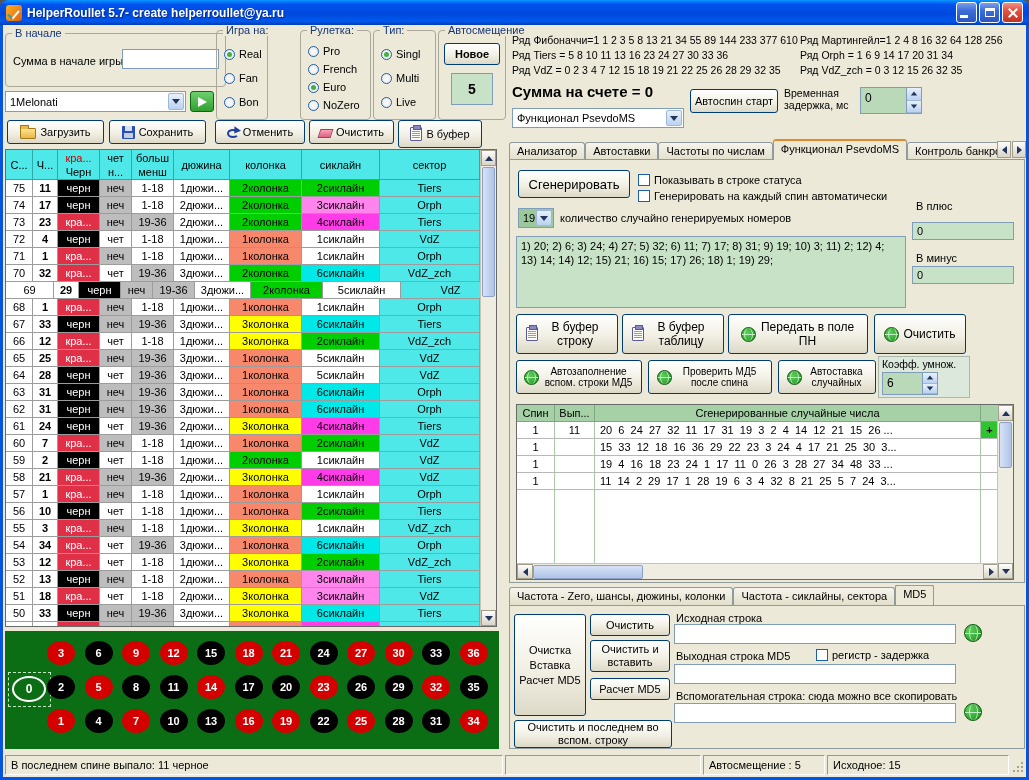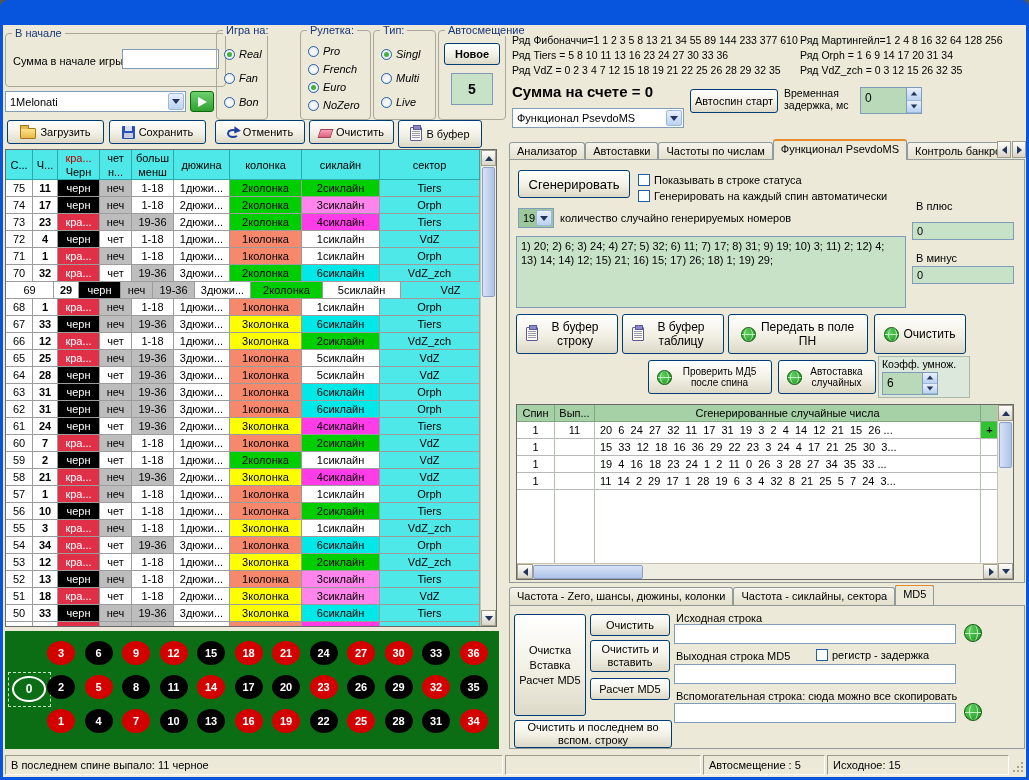--- a/index.html
+++ b/index.html
@@ -19,21 +19,21 @@
 .client{position:absolute;left:3px;top:25px;right:3px;bottom:3px;background:#ECE9D8;overflow:hidden;}
 .abs{position:absolute;}
 .lbl{position:absolute;font-size:11px;white-space:nowrap;}
 .groupbox{position:absolute;border:1px solid #ACA899;border-radius:4px;}
 .gb-caption{position:absolute;top:-7px;left:6px;background:#ECE9D8;padding:0 3px;color:#16367A;font-size:11px;white-space:nowrap;}
 .edit{position:absolute;background:#fff;border:1px solid #7F9DB9;font-size:11px;padding:2px 3px;font-family:"Liberation Sans",sans-serif;}
 .btn{position:absolute;border:1px solid #003C74;border-radius:3px;background:linear-gradient(180deg,#FFFFFF 0%,#F2F0E4 55%,#DDD9C8 100%);font-size:11px;display:flex;align-items:center;justify-content:center;gap:4px;color:#000;font-family:"Liberation Sans",sans-serif;text-align:center;}
 .btn-green{background:linear-gradient(#6FD06F,#2FA02F);border:1px solid #0A6A0A;}
 .bold{font-weight:bold;}
 .radio-col{position:absolute;left:7px;top:11px;right:2px;bottom:5px;display:flex;flex-direction:column;justify-content:space-around;}
-.radio-row{display:flex;align-items:center;gap:4px;white-space:nowrap;font-style:italic;}
+.radio-row{display:flex;align-items:center;gap:4px;white-space:nowrap;}
 .radio{width:11px;height:11px;border-radius:50%;border:1px solid #1D5FAD;background:radial-gradient(#fff,#E3E3E3);position:relative;flex:none;}
 .radio.sel::after{content:"";position:absolute;left:2px;top:2px;width:5px;height:5px;border-radius:50%;background:#41B041;}
 .cb{width:12px;height:12px;border:1px solid #1D5FAD;background:#fff;display:inline-block;flex:none;}
 .cb-row{position:absolute;display:flex;align-items:center;gap:4px;white-space:nowrap;}
 .combo{position:absolute;background:#fff;border:1px solid #7F9DB9;display:flex;align-items:center;padding-left:4px;font-size:11px;white-space:nowrap;overflow:hidden;}
 .combo .arrow-btn{position:absolute;right:1px;top:1px;bottom:1px;width:16px;background:linear-gradient(#E8F0FB,#BBD2F1);border:1px solid #9DB9D9;border-radius:2px;display:flex;align-items:center;justify-content:center;}
 .green-combo{background:#9CC89C;}
 .tri-down{width:0;height:0;border-left:4px solid transparent;border-right:4px solid transparent;border-top:5px solid #21345B;}
 .tri-up{width:0;height:0;border-left:4px solid transparent;border-right:4px solid transparent;border-bottom:5px solid #21345B;}
 .tri-left{width:0;height:0;border-top:4px solid transparent;border-bottom:4px solid transparent;border-right:5px solid #21345B;}
@@ -125,20 +125,33 @@
 .gen-filler .gen-cell{height:73px;border-bottom:none;}
 
 .md5-lbl{position:absolute;font-size:11px;white-space:nowrap;}
 .globe-btn{position:absolute;width:22px;height:22px;display:flex;align-items:center;justify-content:center;}
 .koef-panel{position:absolute;background:#DCE8DC;border:1px solid #A9B9A9;}
 </style>
 </head>
 <body>
 
 <div class="win">
+  <div class="titlebar">
+    <span class="app-icon"></span>
+    <span class="title-text">HelperRoullet 5.7- create helperroullet@ya.ru</span>
+    <span class="tb-btns">
+      <span class="tb-btn">
+          <i class="g-min"></i>
+        </span>
+      <span class="tb-btn">
+          <i class="g-max"></i>
+        </span>
+      <span class="tb-btn close"><i class="g-x"></i></span>
+    </span>
+  </div>
   <div class="client">
 
     <div class="groupbox" style="left:2px;top:8px;width:221px;height:54px">
       <span class="gb-caption">В начале</span>
       <span class="lbl" style="left:7px;top:21px">Сумма в начале игры</span>
       <input class="edit" style="left: 116px; top: 15px; width: 97px; height: 20px;" value="">
     </div>
     <div class="groupbox" style="left:213px;top:5px;width:52px;height:90px">
       <span class="gb-caption">Игра на:</span>
       <div class="radio-col">
@@ -710,20 +723,24 @@
       </button>
       <button class="btn" style="left:218px;top:154px;width:140px;height:40px;font-size:12px">
         <i class="globe-icon"></i>
         <span style="width:96px;white-space:normal">Передать в поле ПН</span>
       </button>
       <button class="btn" style="left:364px;top:154px;width:92px;height:40px;font-size:12px">
         <i class="globe-icon"></i>
         <span>Очистить</span>
       </button>
 
+      <button class="btn" style="left:6px;top:200px;width:126px;height:34px;font-size:10px">
+        <i class="globe-icon"></i>
+        <span style="width:92px;white-space:normal">Автозаполнение вспом. строки МД5</span>
+      </button>
       <button class="btn" style="left:138px;top:200px;width:124px;height:34px;font-size:10px">
         <i class="globe-icon"></i>
         <span style="width:88px;white-space:normal">Проверить МД5 после спина</span>
       </button>
       <button class="btn" style="left:268px;top:200px;width:98px;height:34px;font-size:10px">
         <i class="globe-icon"></i>
         <span style="width:62px;white-space:normal">Автоставка случайных</span>
       </button>
       <div class="koef-panel" style="left:368px;top:196px;width:92px;height:42px"></div>
       <span class="lbl" style="left:372px;top:198px;font-size:10.5px">Коэфф. умнож.</span>
@@ -755,21 +772,21 @@
             </div>
             <div class="gen-row">
               <div class="gen-cell cc" style="width: 38px;">1</div>
               <div class="gen-cell cc" style="width: 40px;"></div>
               <div class="gen-cell nums" style="width: 386px;">15  33  12  18  16  36  29  22  23  3  24  4  17  21  25  30  3...</div>
               <div class="gen-cell cc" style="width: 18px;"></div>
             </div>
             <div class="gen-row">
               <div class="gen-cell cc" style="width: 38px;">1</div>
               <div class="gen-cell cc" style="width: 40px;"></div>
-              <div class="gen-cell nums" style="width: 386px;">19  4  16  18  23  24  1  2  11  0  26  3  28  27  34  35  33 ...</div>
+              <div class="gen-cell nums" style="width: 386px;">19  4  16  18  23  24  1  17  11  0  26  3  28  27  34  48  33 ...</div>
               <div class="gen-cell cc" style="width: 18px;"></div>
             </div>
             <div class="gen-row">
               <div class="gen-cell cc" style="width: 38px;">1</div>
               <div class="gen-cell cc" style="width: 40px;"></div>
               <div class="gen-cell nums" style="width: 386px;">11  14  2  29  17  1  28  19  6  3  4  32  8  21  25  5  7  24  3...</div>
               <div class="gen-cell cc" style="width: 18px;"></div>
             </div>
             <div class="gen-row gen-filler">
               <div class="gen-cell" style="width: 38px;"></div>

